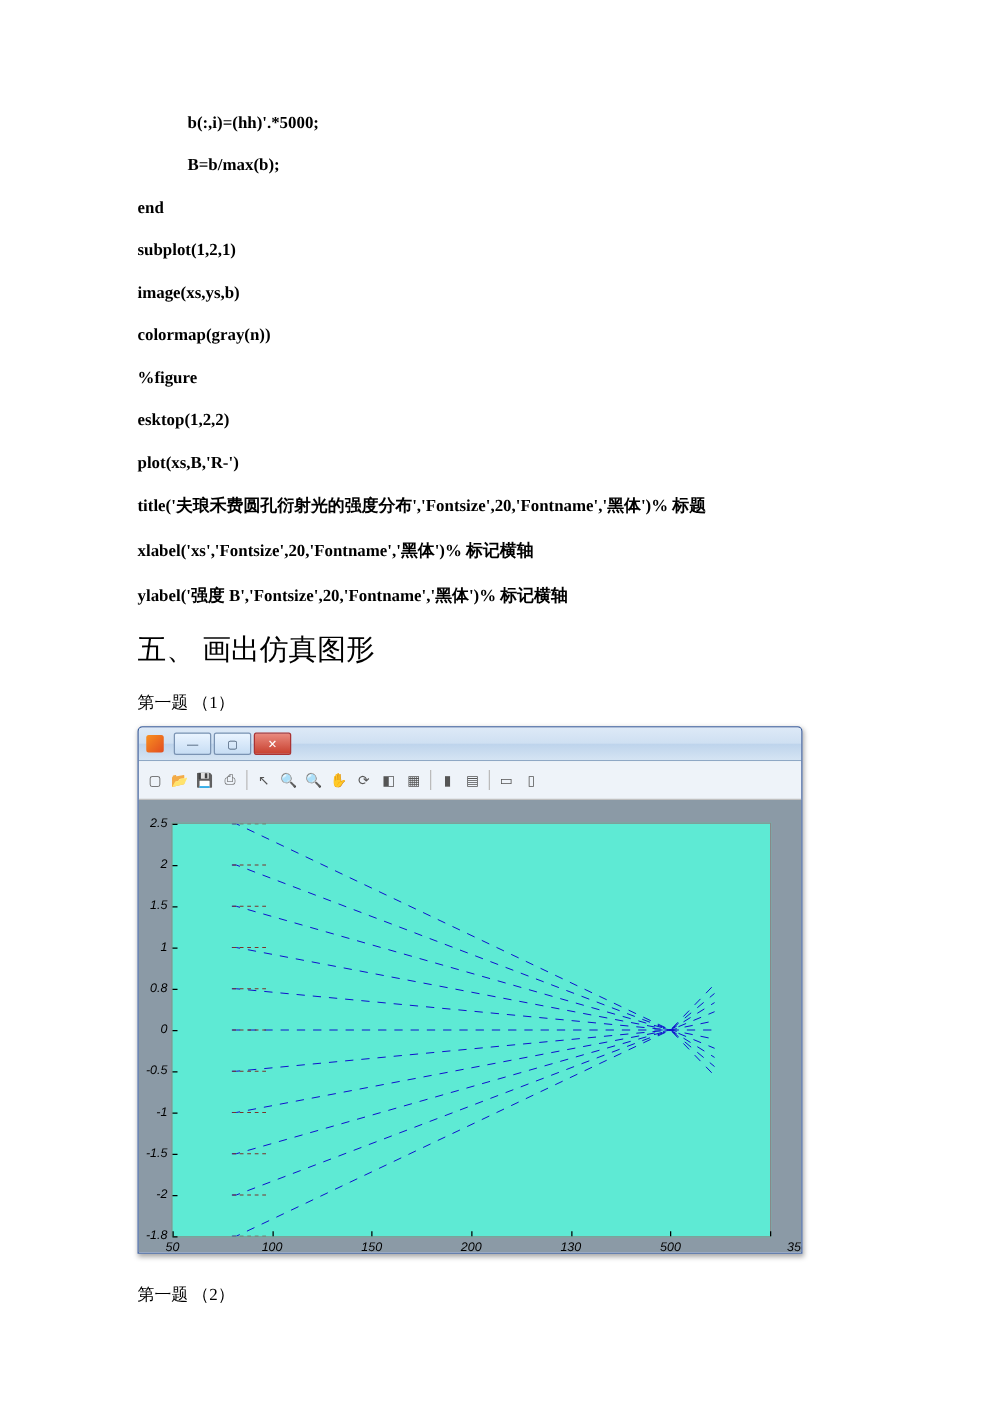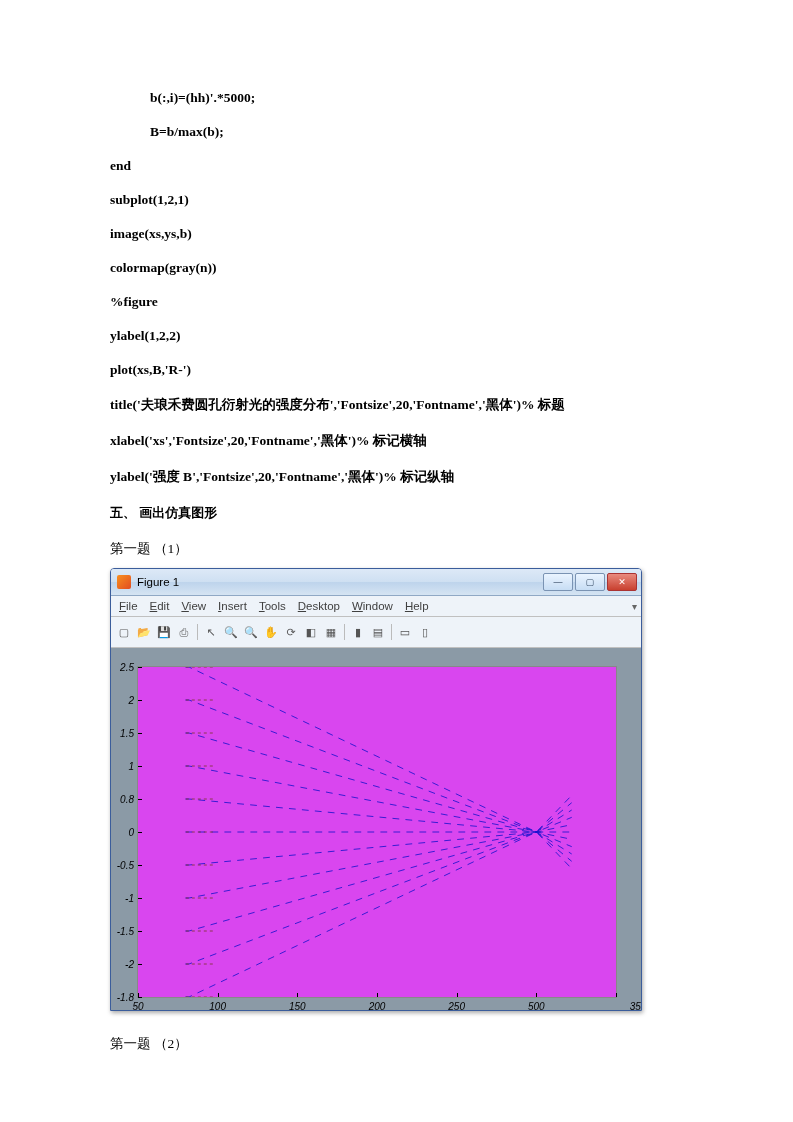--- a/index.html
+++ b/index.html
@@ -15,22 +15,22 @@
   .code-line {
     margin: 0 0 18px 0;
     font-size: 13.5px;
     font-weight: bold;
   }
   .indent {
     padding-left: 40px;
   }
   .heading {
     font-family: "SimSun", serif;
-    font-size: 13px;
-    font-weight: bold;
+    font-size: 23px;
+    font-weight: normal;
     margin: 16px 0 18px 0;
   }
   .caption {
     font-size: 13.5px;
     margin-bottom: 10px;
   }
   .caption-bottom {
     font-size: 13.5px;
     margin-top: 24px;
   }
@@ -106,21 +106,21 @@
     width:14px;height:14px;
     font-size:10px;color:#555;
   }
   .plot-area {
     background: #8b9aa6;
     padding: 18px 26px 14px 26px;
     height: 362px;
     box-sizing: border-box;
   }
   .axes {
-    background: #d946ef;
+    background: #5eead4;
     border: 1px solid #888;
     width: 100%; height: 100%;
     position: relative;
     font-style: italic;
   }
   .ytick, .xtick {
     position: absolute;
     font-size: 10px;
     color: #000;
   }
@@ -133,50 +133,38 @@
 </head>
 <body>
 
 <p class="code-line indent">b(:,i)=(hh)'.*5000;</p>
 <p class="code-line indent">B=b/max(b);</p>
 <p class="code-line">end</p>
 <p class="code-line">subplot(1,2,1)</p>
 <p class="code-line">image(xs,ys,b)</p>
 <p class="code-line">colormap(gray(n))</p>
 <p class="code-line">%figure</p>
-<p class="code-line">ylabel(1,2,2)</p>
+<p class="code-line">esktop(1,2,2)</p>
 <p class="code-line">plot(xs,B,'R-')</p>
 <p class="code-line">title('夫琅禾费圆孔衍射光的强度分布','Fontsize',20,'Fontname','黑体')%  标题</p>
 <p class="code-line">xlabel('xs','Fontsize',20,'Fontname','黑体')%  标记横轴</p>
-<p class="code-line">ylabel('强度 B','Fontsize',20,'Fontname','黑体')%  标记纵轴</p>
+<p class="code-line">ylabel('强度 B','Fontsize',20,'Fontname','黑体')%  标记横轴</p>
 
 <h2 class="heading">五、 画出仿真图形</h2>
 
 <p class="caption">第一题  （1）</p>
 
 <div class="figure-window">
   <div class="title-bar">
     <div class="matlab-icon"></div>
-    <div class="title-text">Figure 1</div>
     <div class="win-btns">
       <div class="win-btn">—</div>
       <div class="win-btn">▢</div>
       <div class="win-btn close">✕</div>
     </div>
-  </div>
-  <div class="menu-bar">
-    <span class="menu-item"><u>F</u>ile</span>
-    <span class="menu-item"><u>E</u>dit</span>
-    <span class="menu-item"><u>V</u>iew</span>
-    <span class="menu-item"><u>I</u>nsert</span>
-    <span class="menu-item"><u>T</u>ools</span>
-    <span class="menu-item"><u>D</u>esktop</span>
-    <span class="menu-item"><u>W</u>indow</span>
-    <span class="menu-item"><u>H</u>elp</span>
-    <span style="margin-left:auto;font-size:10px;color:#666;">▾</span>
   </div>
   <div class="toolbar">
     <div class="tool-btn">▢</div>
     <div class="tool-btn">📂</div>
     <div class="tool-btn">💾</div>
     <div class="tool-btn">⎙</div>
     <div class="sep"></div>
     <div class="tool-btn">↖</div>
     <div class="tool-btn">🔍</div>
     <div class="tool-btn">🔍</div>
@@ -241,21 +229,21 @@
         <div class="ytick" style="top: 100%;">-1.8</div>
         <div class="tick-mark-y" style="top: 100%;"></div>
         <div class="xtick" style="left: 0%;">50</div>
         <div class="tick-mark-x" style="left: 0%;"></div>
         <div class="xtick" style="left: 16.6667%;">100</div>
         <div class="tick-mark-x" style="left: 16.6667%;"></div>
         <div class="xtick" style="left: 33.3333%; text-align: center;">150</div>
         <div class="tick-mark-x" style="left: 33.3333%;"></div>
         <div class="xtick" style="left: 50%;">200</div>
         <div class="tick-mark-x" style="left: 50%;"></div>
-        <div class="xtick" style="left: 66.6667%;">250</div>
+        <div class="xtick" style="left: 66.6667%;">130</div>
         <div class="tick-mark-x" style="left: 66.6667%;"></div>
         <div class="xtick" style="left: 83.3333%;">500</div>
         <div class="tick-mark-x" style="left: 83.3333%;"></div>
         <div class="xtick" style="left: 100%; margin-left: 22px;">350</div>
         <div class="tick-mark-x" style="left: 100%;"></div>
       </div>
   </div>
 </div>
 
 <p class="caption-bottom">第一题  （2）</p>

